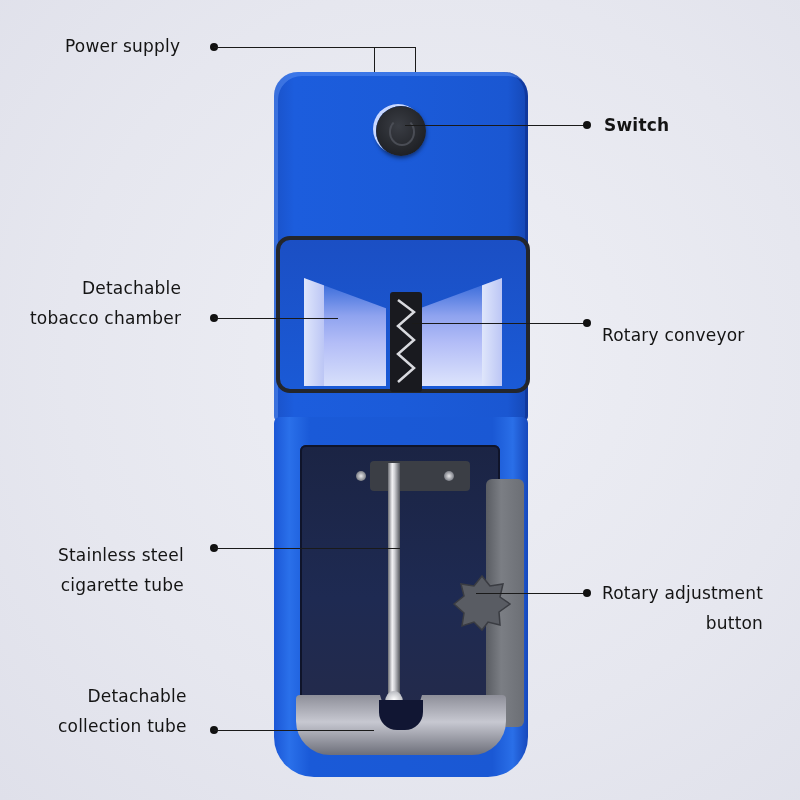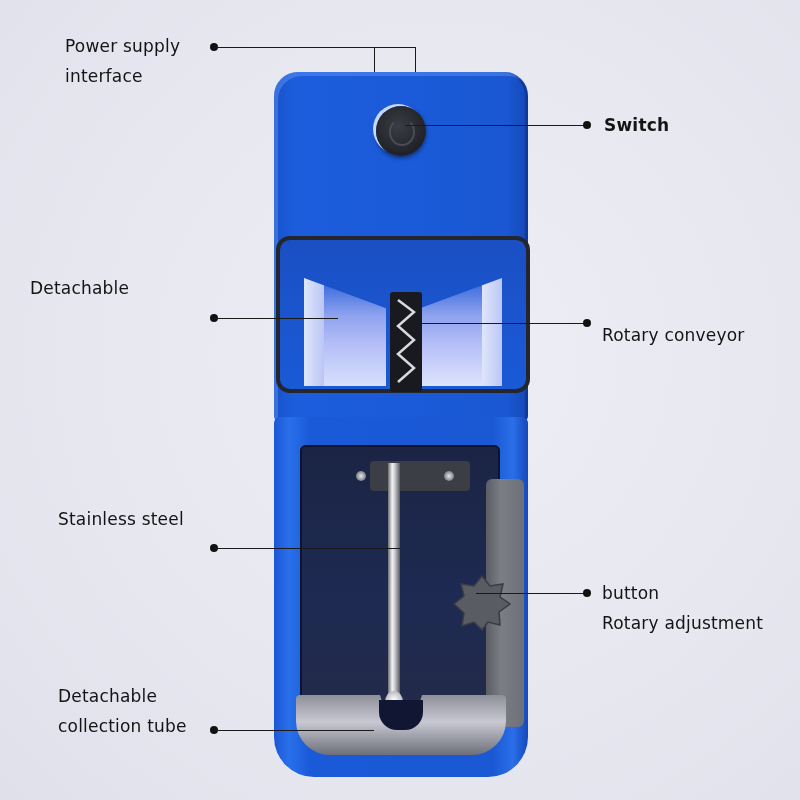--- a/index.html
+++ b/index.html
@@ -4,21 +4,21 @@
 <style>
   html, body { margin:0; padding:0; }
   body {
     width:800px; height:800px; overflow:hidden; position:relative;
     background: radial-gradient(ellipse at 55% 45%, #eeeff5 0%, #e6e7ef 60%, #dfe0ea 100%);
     font-family: "DejaVu Sans", "Liberation Sans", sans-serif;
     color:#111;
   }
   .label {
     position:absolute; font-size:17px; line-height:30px; letter-spacing:0.2px;
-    color:#141414; font-weight:500; white-space:nowrap;
+    color:#141414; font-weight:500; white-space:nowrap;text-align:right;
   }
   .line { position:absolute; background:#1a1a1a; height:1.3px; }
   .vline { position:absolute; background:#1a1a1a; width:1.3px; }
   .dot { position:absolute; width:8px; height:8px; border-radius:50%; background:#111; }
 
   
   .device { position:absolute; left:274px; top:72px; width:256px; height:705px; }
   .body-top {
     position:absolute; left:0; top:0; width:254px; height:350px;
     background: linear-gradient(90deg,#1a52c9 0%,#1c5ddd 8%,#1b5bd9 50%,#1a57d2 92%,#1547b5 100%);
@@ -95,37 +95,38 @@
   .notch {
     position:absolute; left:105px; top:283px; width:44px; height:30px;
     background:#111633; border-radius:0 0 18px 18px;
   }
 </style>
 </head>
 <body>
 
 <div class="label" style="left:65px; top:31px;">
   <div>Power supply</div>
-  <div>interface</div>
 </div>
 <div class="label" style="left:604px; top:110px;font-weight:bold;">
   <div>Switch</div>
 </div>
 <div class="label" style="left:30px; top:273px;">
   <div>Detachable</div>
+  <div>tobacco chamber</div>
 </div>
 <div class="label" style="left:602px; top:320px;">
   <div>Rotary conveyor</div>
 </div>
-<div class="label" style="left:58px; top:504px;">
+<div class="label" style="left:58px; top:540px;">
   <div>Stainless steel</div>
+  <div>cigarette tube</div>
 </div>
 <div class="label" style="left:602px; top:578px;">
+  <div>Rotary adjustment</div>
   <div>button</div>
-  <div>Rotary adjustment</div>
 </div>
 <div class="label" style="left:58px; top:681px;">
   <div>Detachable</div>
   <div>collection tube</div>
 </div>
 
 <div class="device">
   <div class="body-top">
     <div class="switch">
       <div class="glyph"></div>

